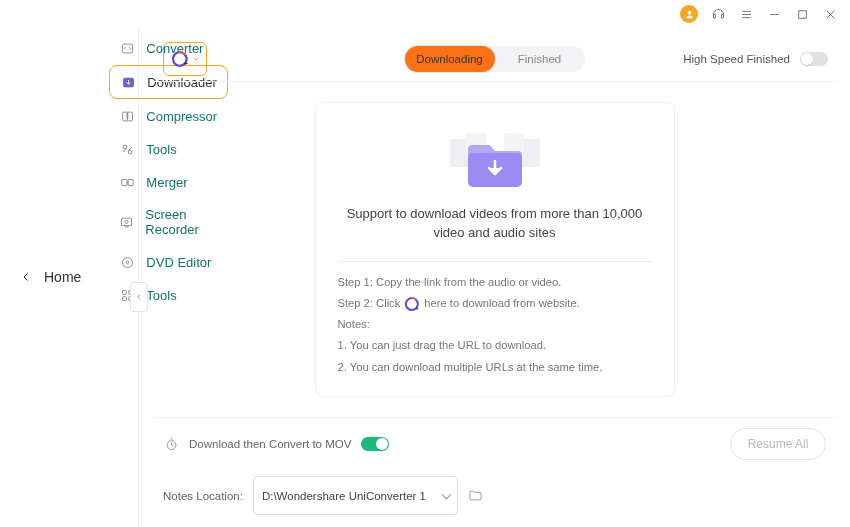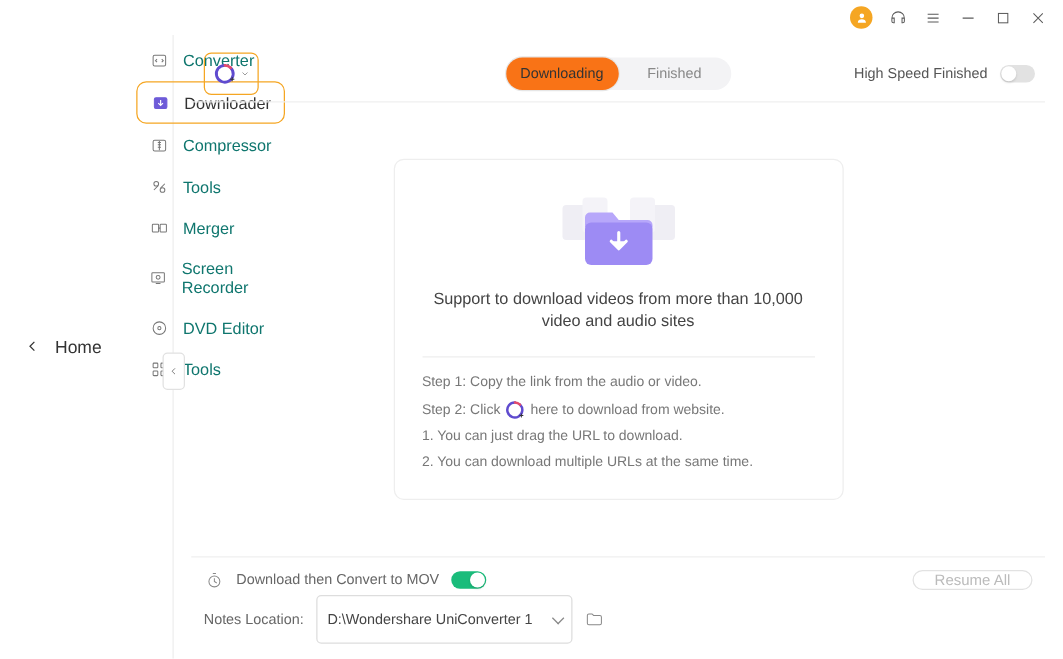--- a/index.html
+++ b/index.html
@@ -50,27 +50,27 @@
 .card { width: 360px; border: 1px solid #eee; border-radius: 8px; padding: 22px 22px 18px; text-align: center; }
 .folder-illus { position: relative; height: 70px; display: flex; align-items: center; justify-content: center; margin-bottom: 10px; }
 .folder-illus svg .folderbody { fill: #9d8bf4; }
 .folder-illus svg .foldertop { fill: #b7a7fa; }
 .folder-illus svg .arrow { fill: #fff; }
 .card h3 { font-size: 13px; font-weight: 400; color: #444; margin-bottom: 18px; line-height: 1.45; }
 .card .divider { height: 1px; background: #eee; margin: 0 0 10px; }
 .card .line { font-size: 11.2px; color: #777; text-align: left; line-height: 1.9; display: flex; align-items: center; flex-wrap: wrap; gap: 4px; }
 .card .mini-logo { width: 16px; height: 16px; display: inline-flex; }
 
-.footer { border-top: 1px solid #f0f0f0; padding: 10px 10px 4px; display: flex; flex-direction: column; gap: 4px; }
+.footer { border-top: 1px solid #f0f0f0; padding: 10px 10px 4px; display: flex; flex-direction: column; gap: 16px; }
 .footer-row { display: flex; align-items: center; gap: 10px; font-size: 11.5px; color: #666; }
 .footer-row .ico { width: 16px; height: 16px; display: inline-flex; align-items: center; justify-content: center; }
 .footer-row .ico svg { width: 15px; height: 15px; stroke: #888; fill: none; stroke-width: 1.3; }
 .footer select, .footer .dropdown { font-size: 11.5px; height: 39px; border: 1px solid #ddd; border-radius: 4px; padding: 0 18px 0 8px; color: #444; background: #fff; position: relative; display: inline-flex; align-items: center; min-width: 205px; cursor: pointer; }
 .footer .dropdown::after { content: ""; position: absolute; right: 7px; top: 50%; width: 6px; height: 6px; border-right: 1px solid #888; border-bottom: 1px solid #888; transform: translateY(-70%) rotate(45deg); }
-.pill-btn { margin-left: auto; height: 16px; width: 96px; border-radius: 18px; border: 1px solid #e2e2e2; display: inline-flex; align-items: center; justify-content: center; font-size: 12px; color: #bbb; cursor: pointer; }
+.pill-btn { margin-left: auto; height: 32px; width: 96px; border-radius: 18px; border: 1px solid #e2e2e2; display: inline-flex; align-items: center; justify-content: center; font-size: 12px; color: #bbb; cursor: pointer; }
 .pill-btn + .pill-btn { margin-left: 8px; }
 
 </style>
 </head>
 <body>
 
 <div class="window">
 
   <div class="titlebar">
     <span class="avatar">
@@ -249,20 +249,21 @@
             <span>Step 2: Click</span>
             <span class="mini-logo">
                 <svg viewBox="0 0 24 24">
                   <path d="M12 3a9 9 0 1 0 6 2.5" fill="none" stroke="#5f4bcf" stroke-width="3" stroke-linecap="round"></path>
                   <path d="M12 3a9 9 0 0 1 6 2.5" fill="none" stroke="#e44b6b" stroke-width="3" stroke-linecap="round"></path>
                   <text x="17" y="21" font-size="9" fill="#333" font-weight="bold">+</text>
                 </svg>
               </span>
             <span>here to download from website.</span>
           </div>
+          <div class="line">Notes:</div>
           <div class="line">1. You can just drag the URL to download.</div>
           <div class="line">2. You can download multiple URLs at the same time.</div>
         </div>
       </div>
 
       <div class="footer">
         <div class="footer-row">
           <span class="ico">
               <svg viewBox="0 0 24 24">
                 <circle cx="12" cy="13" r="7"></circle>

